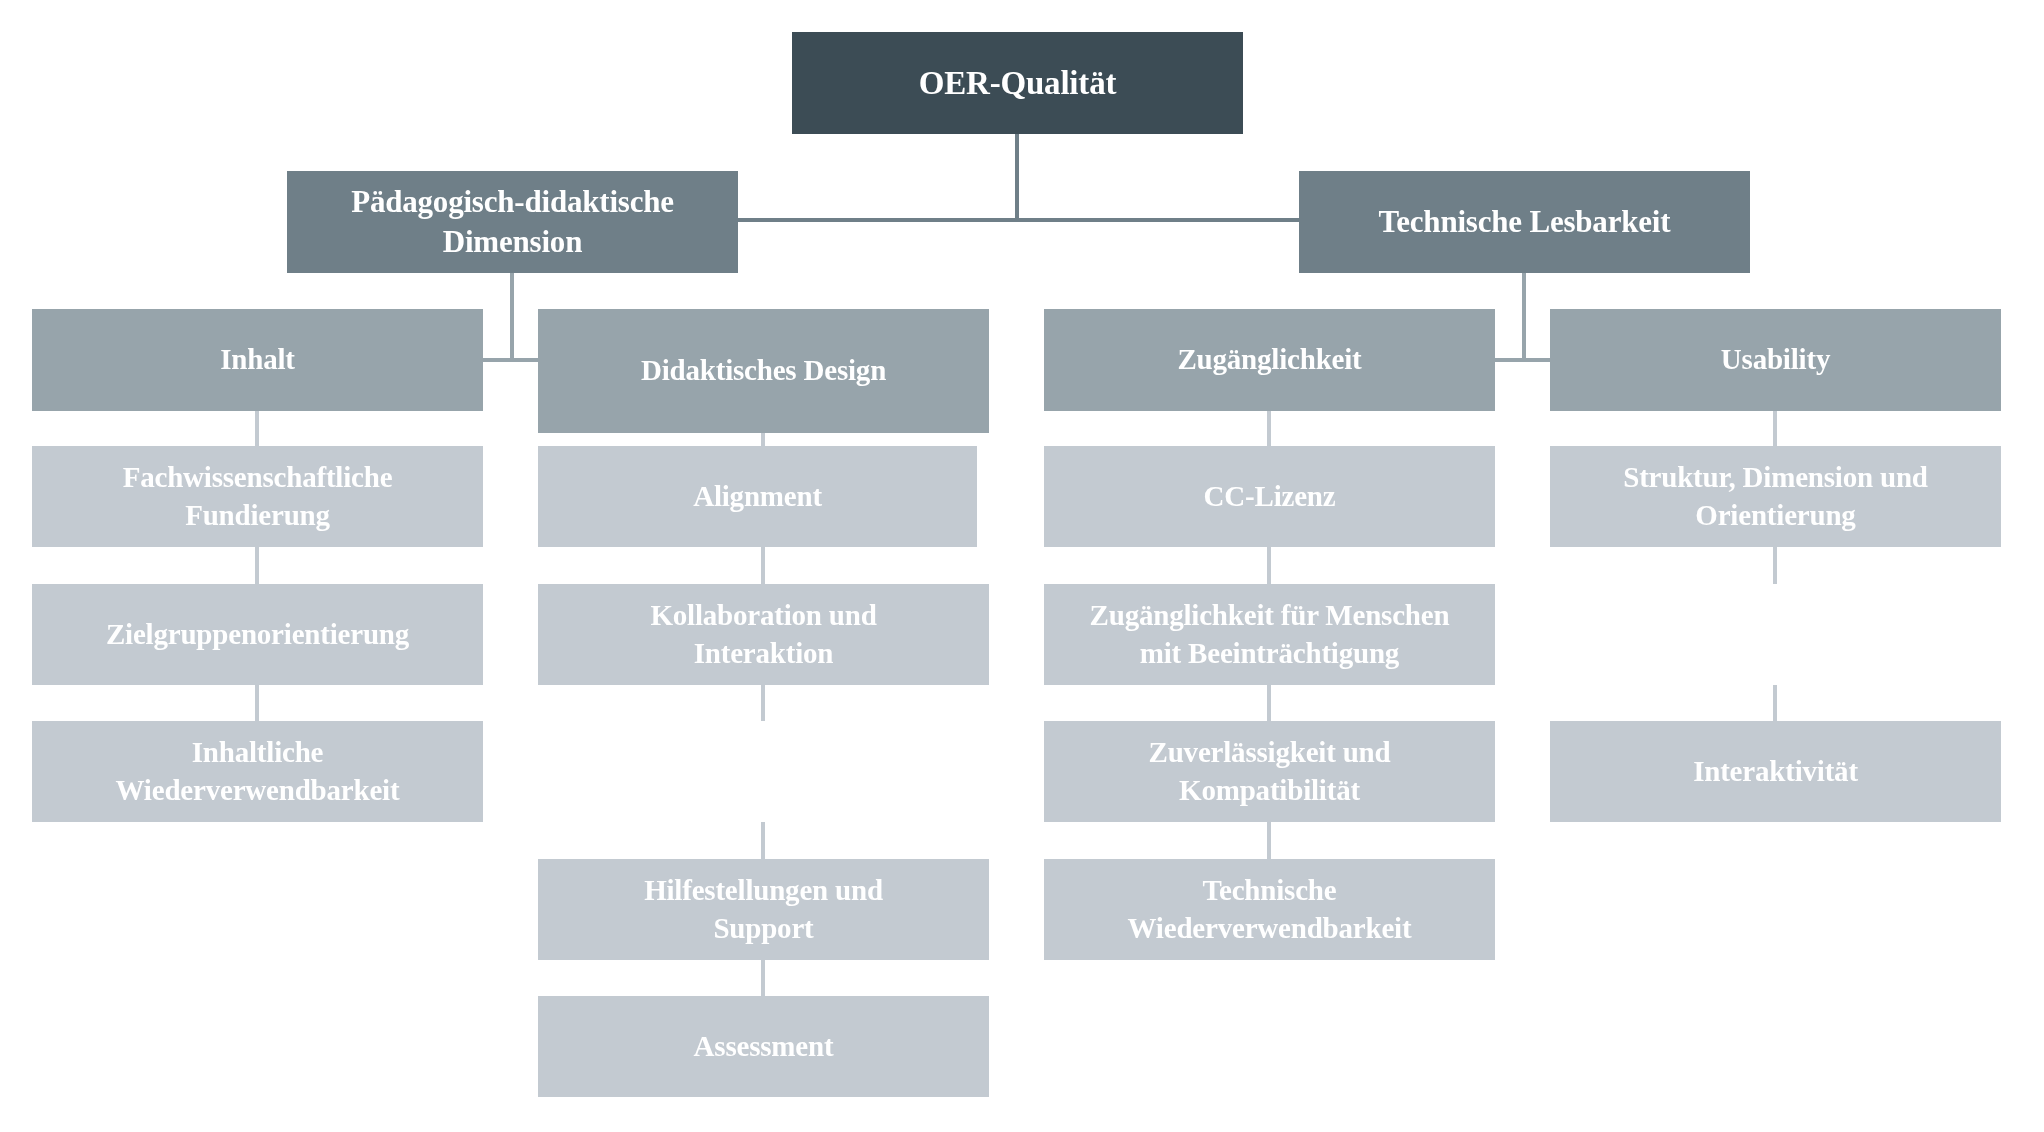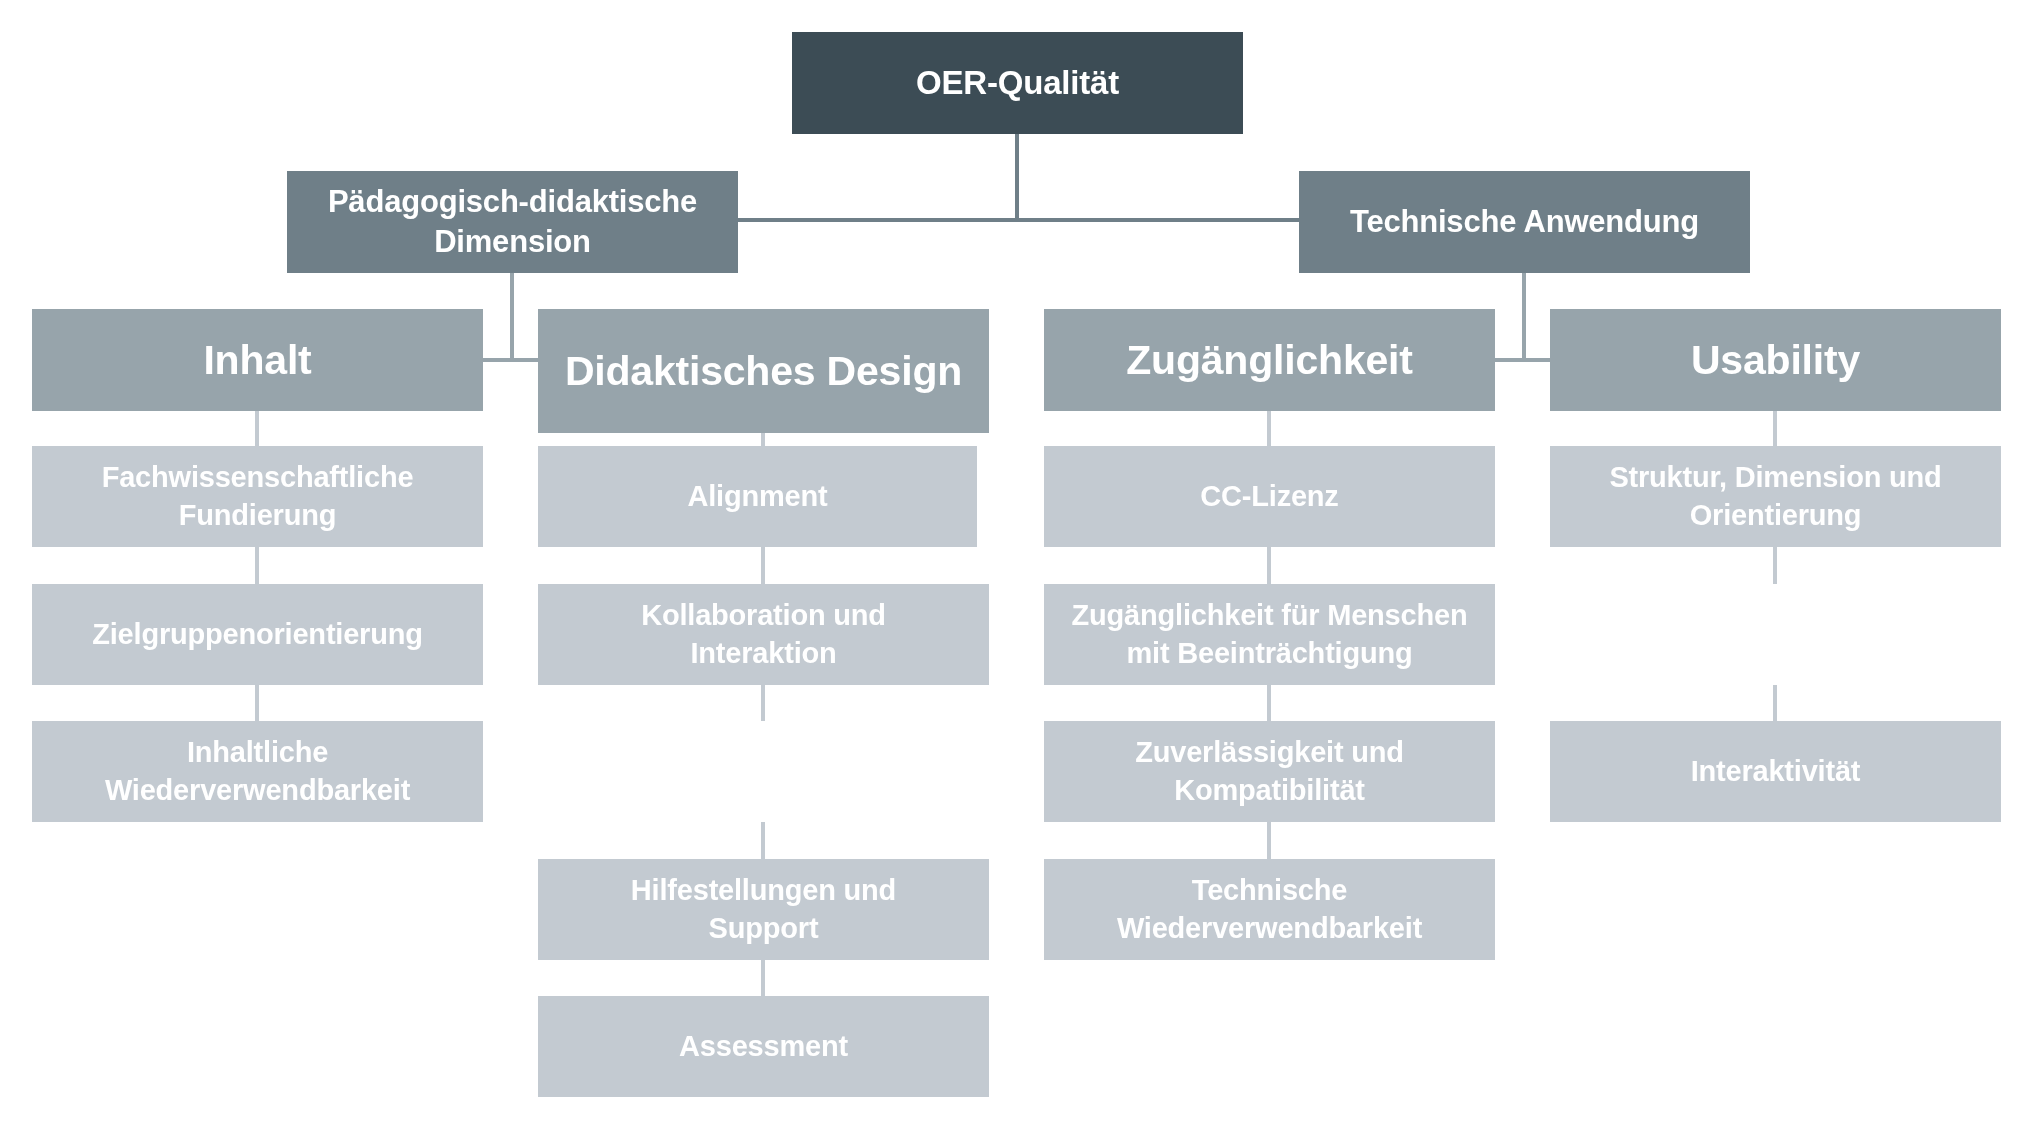--- a/index.html
+++ b/index.html
@@ -1,42 +1,42 @@
 <!DOCTYPE html>
 <html style="--bg: #FFFFFF; --text: #FFFFFF; --level1: #3C4C55; --level2: #6F7F88; --level3: #97A4AB; --level4: #C3CAD1;"><head>
 <meta charset="utf-8">
 <style>
   html, body { margin: 0; padding: 0; background: #ffffff; }
   .canvas {
     position: relative;
     width: 2044px;
     height: 1132px;
     background: var(--bg, #ffffff);
-    font-family: Liberation Sans, sans-serif;
+    font-family: Liberation Serif, serif;
     font-weight: bold;
     overflow: hidden;
   }
   .box {
     position: absolute;
     display: flex;
     align-items: center;
     justify-content: center;
     text-align: center;
     color: var(--text, #ffffff);
     box-sizing: border-box;
     padding: 4px 10px;
   }
   .box span {
     white-space: pre-line;
     line-height: 1.28;
     letter-spacing: -0.2px;
   }
   .l1 { background: var(--level1, #3C4C55); font-size: 33px; }
   .l2 { background: var(--level2, #6F7F88); font-size: 31px; }
-  .l3 { background: var(--level3, #97A4AB); font-size: 41px; }
+  .l3 { background: var(--level3, #97A4AB); font-size: 29px; }
   .l4 { background: var(--level4, #C3CAD1); font-size: 29px; }
   .conn { position: absolute; }
   .c2 { background: var(--level2, #6F7F88); }
   .c3 { background: var(--level3, #97A4AB); }
   .c4 { background: var(--level4, #C3CAD1); }
 </style>
 </head>
 <body>
 
 <div class="canvas">
@@ -70,21 +70,21 @@
 
   <div class="box l1" style="left:792px;top:32px;width:451px;height:102px">
     <span>OER-Qualität</span>
   </div>
 
   <div class="box l2" style="left:287px;top:171px;width:451px;height:102px">
     <span>Pädagogisch-didaktische
 Dimension</span>
   </div>
   <div class="box l2" style="left:1299px;top:171px;width:451px;height:102px">
-    <span>Technische Anwendung</span>
+    <span>Technische Lesbarkeit</span>
   </div>
 
   <div class="box l3" style="left:32px;top:309px;width:451px;height:102px">
     <span>Inhalt</span>
   </div>
   <div class="box l3" style="left:538px;top:309px;width:451px;height:124px">
     <span>Didaktisches Design</span>
   </div>
   <div class="box l3" style="left:1044px;top:309px;width:451px;height:102px">
     <span>Zugänglichkeit</span>

